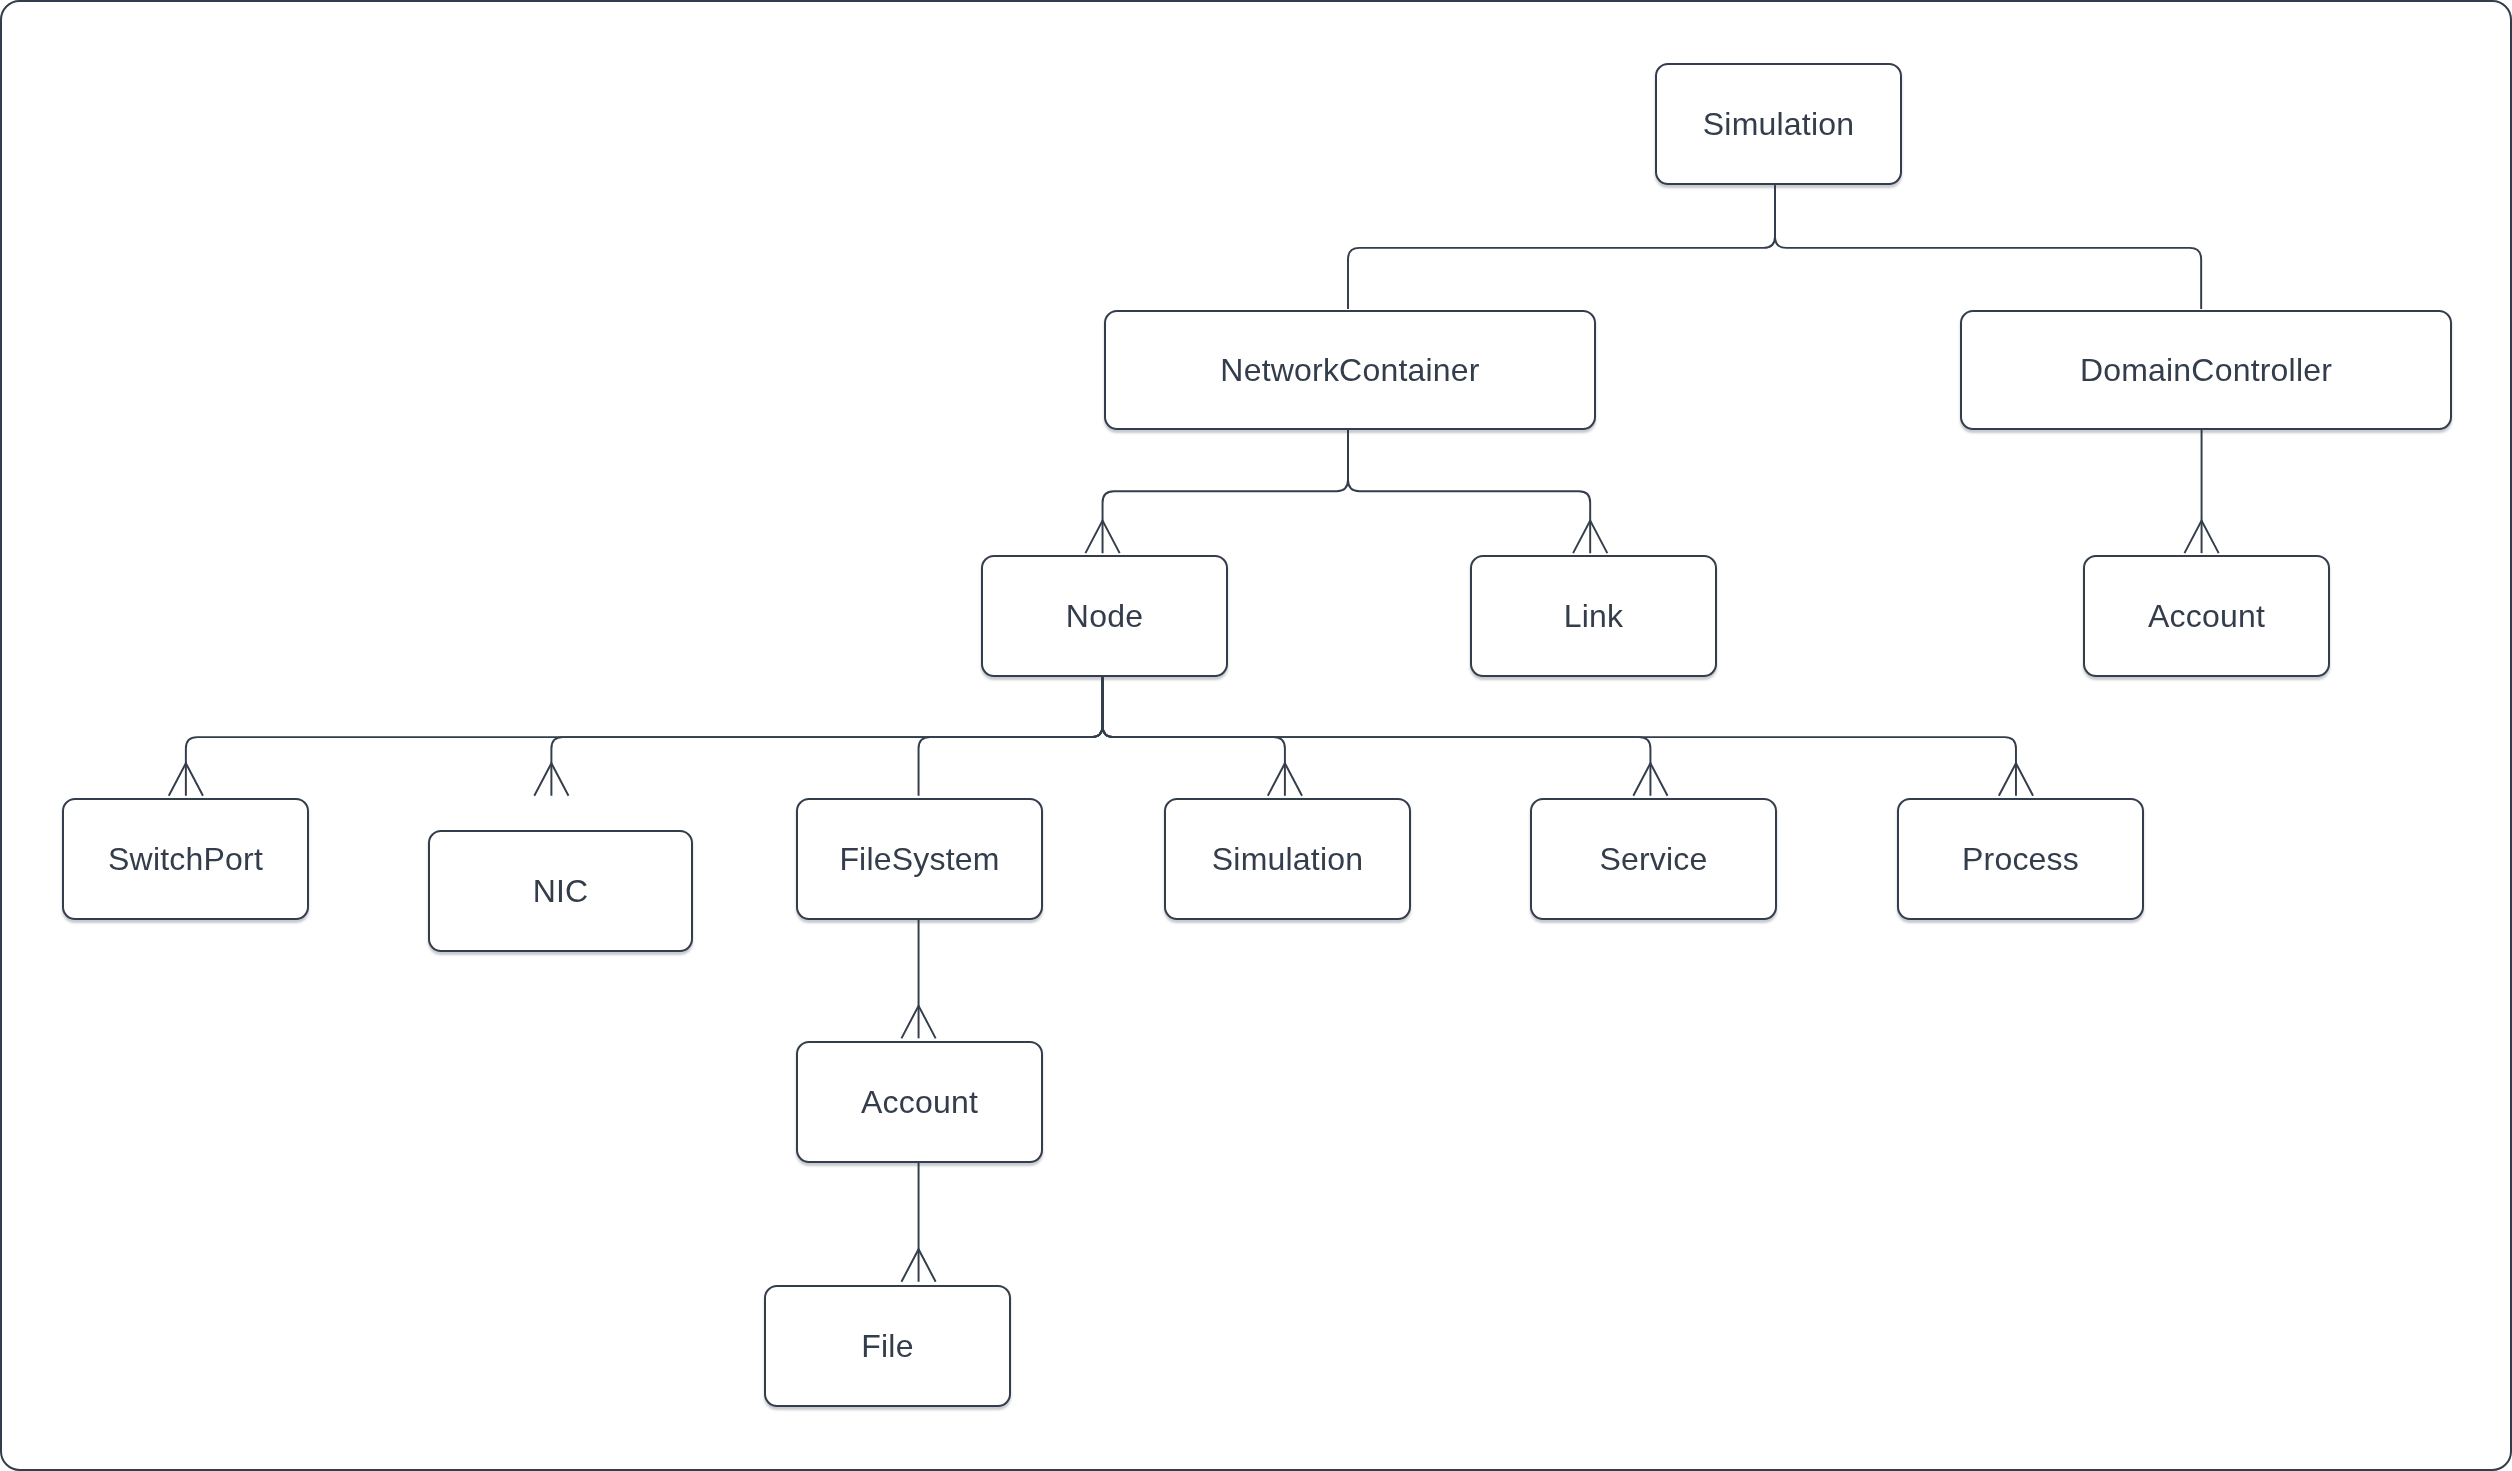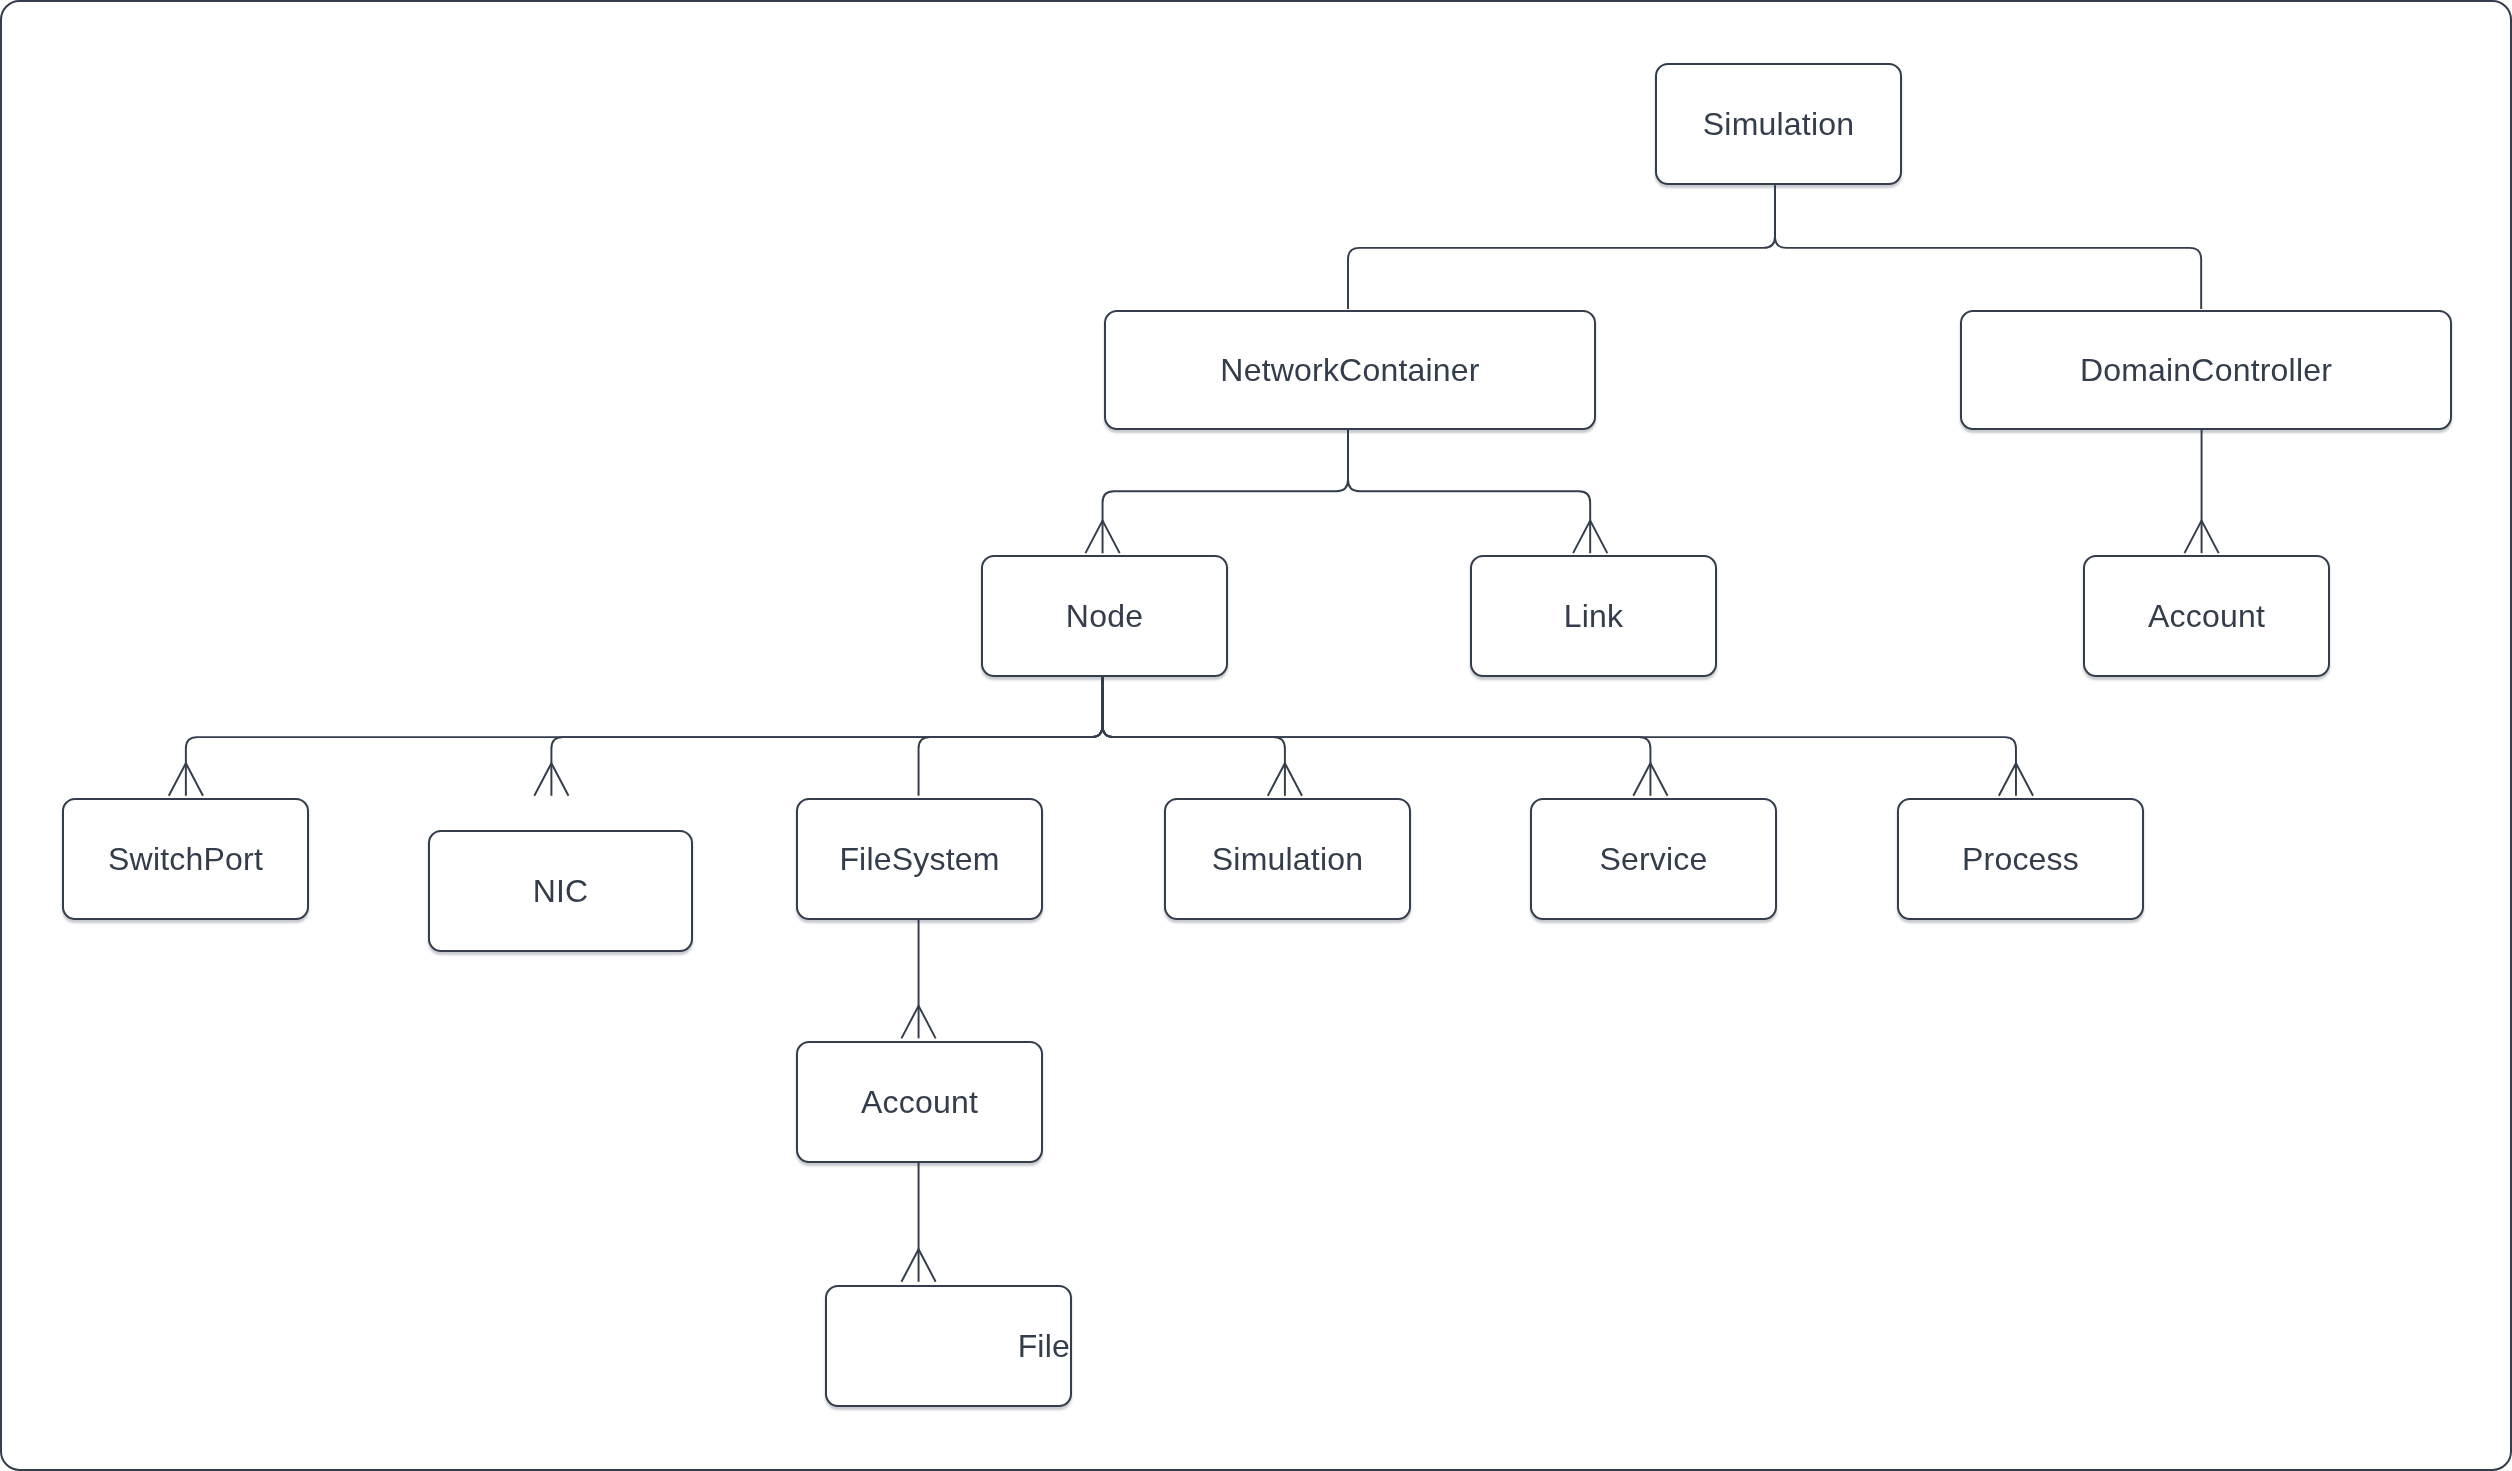--- a/index.html
+++ b/index.html
@@ -111,18 +111,18 @@
       </div>
       <div class="node" style="left: 1528px; top: 796px; width: 247px; height: 122px;">
         <span class="label">Service</span>
       </div>
       <div class="node" style="left: 1895px; top: 796px; width: 247px; height: 122px;">
         <span class="label">Process</span>
       </div>
       <div class="node" style="left: 794px; top: 1039px; width: 247px; height: 122px;">
         <span class="label">Account</span>
       </div>
-      <div class="node" style="left: 823px; top: 1283px; width: 247px; height: 122px; justify-content: flex-end;">
+      <div class="node" style="left: 762px; top: 1283px; width: 247px; height: 122px;">
         <span class="label">File</span>
       </div>
     </div>
 </div>
 
 
 </body></html>

